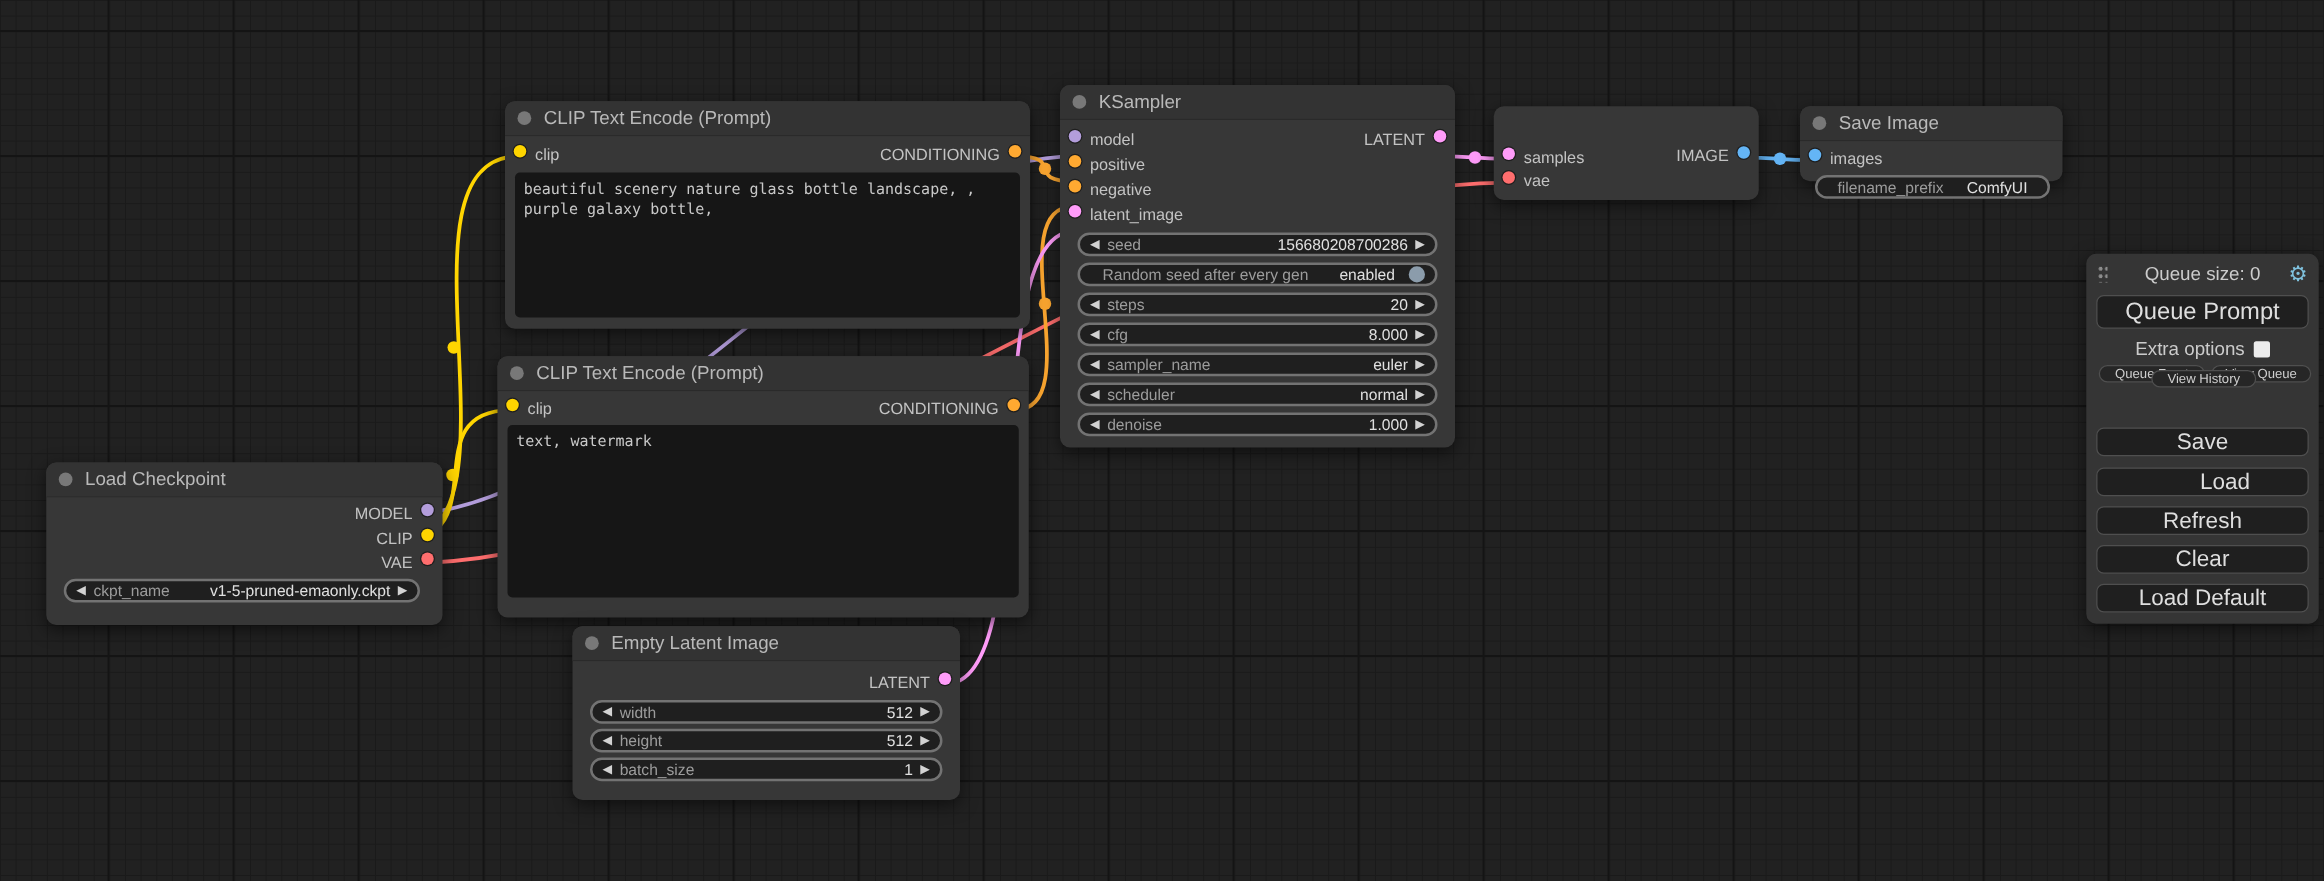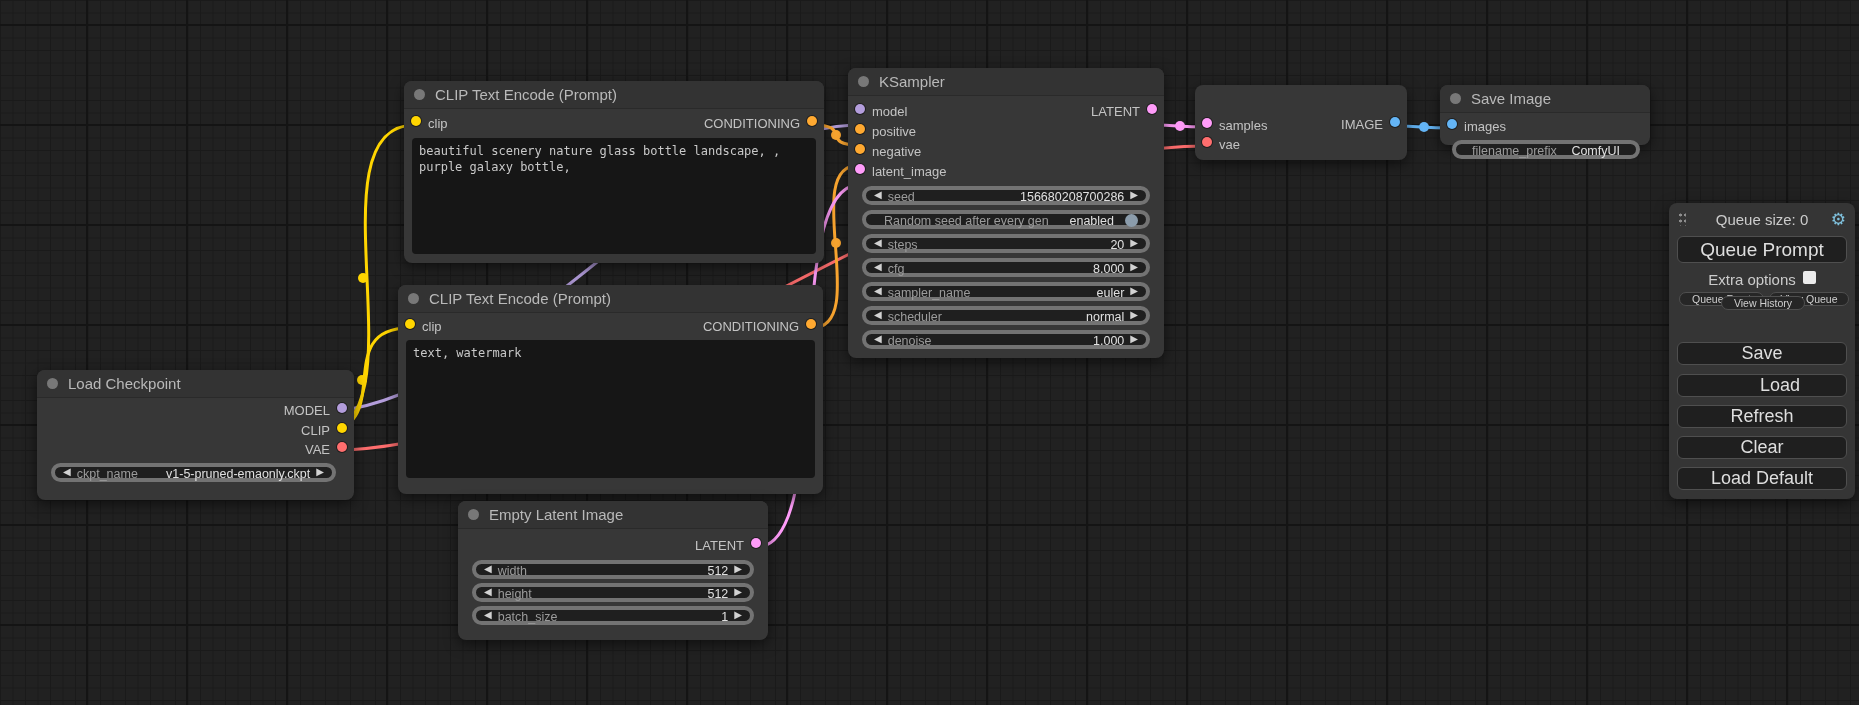--- a/index.html
+++ b/index.html
@@ -23,22 +23,22 @@
   .ntitle{height:28px;background:#333333;border-radius:8px 8px 0 0;display:flex;
           align-items:center;padding:0 10px;border-bottom:1px solid #2a2a2a;}
   .ndot{width:11px;height:11px;border-radius:50%;background:#787878;margin-right:10px;flex:none;}
   .ntext{font-size:15px;color:#b9b9b9;white-space:nowrap;}
   .prow{position:absolute;height:18px;display:flex;align-items:flex-start;gap:7px;
         font-size:13px;color:#c3c3c3;white-space:nowrap;}
   .prow.out{flex-direction:row;}
   .pdot{width:10px;height:10px;border-radius:50%;flex:none;box-shadow:0 0 0 1px rgba(0,0,0,.45);}
   .c-model{background:#B39DDB}.c-clip{background:#FFD500}.c-vae{background:#FF6E6E}
   .c-cond{background:#FFA931}.c-latent{background:#FF9CF9}.c-image{background:#64B5F6}
-  .widget{position:absolute;height:19px;background:#1f1f1f;border:4px solid #737373;
-          border-radius:10px;display:flex;font-size:12.5px;
+  .widget{position:absolute;height:19px;background:#1f1f1f;border:2px solid #737373;
+          border-radius:10px;display:flex;align-items:center;font-size:12.5px;
           color:#9c9c9c;padding:0 8px;gap:6px;white-space:nowrap;}
   .wval{margin-left:auto;color:#e0e0e0;}
   .warr{color:#d2d2d2;font-size:10px;line-height:1;flex:none;cursor:pointer;}
   .toggle{width:13px;height:13px;border-radius:50%;background:#8b9cab;flex:none;margin-left:5px;}
   .parea{position:absolute;background:#161616;border:none;border-radius:4px;
          color:#c9c9c9;font:12px "DejaVu Sans Mono",monospace;line-height:1.35;
          padding:5px 7px;resize:none;outline:none;overflow:hidden;}
   
   .qpanel{position:absolute;left:1669px;top:203px;width:186px;height:296px;z-index:4;
           background:#353535;border-radius:8px;box-shadow:0 4px 14px rgba(0,0,0,.55);}
@@ -47,21 +47,21 @@
   .gear{position:absolute;right:9px;top:-1px;font-size:17px;color:#7fc1dd;cursor:pointer;}
   .drag{position:absolute;left:9px;top:2px;width:8px;height:14px;cursor:grab;
         background:radial-gradient(circle 1.5px, #8d8d8d 1.4px, transparent 1.6px);
         background-size:5px 6px;}
   .qbtn{position:absolute;left:8px;width:170px;background:#1f1f1f;border:1px solid #4f4f4f;
         border-radius:6px;color:#dedede;display:flex;align-items:center;justify-content:center;
         cursor:pointer;}
   .qbig{height:23px;font-size:18px;}
   .qsmall{background:#262626;border-radius:9px;font-size:10.5px;height:14px;color:#cfcfcf;}
   .extra{position:absolute;top:68px;left:0;right:0;display:flex;justify-content:center;
-         gap:7px;font-size:15px;color:#cbcbcb;}
+         align-items:center;gap:7px;font-size:15px;color:#cbcbcb;}
   .chk{width:13px;height:13px;background:#ececec;border-radius:2px;cursor:pointer;}
 </style>
 </head>
 <body>
 
 <div class="canvas">
 
   <svg class="links" width="1859" height="705">
     <path d="M319,412 C499,412 679,125 859,125" fill="none" stroke-width="3" stroke="#B39DDB"></path>
     <path d="M319,432 C429,432 305,125 415,125" fill="none" stroke-width="3" stroke="#FFD500"></path>

